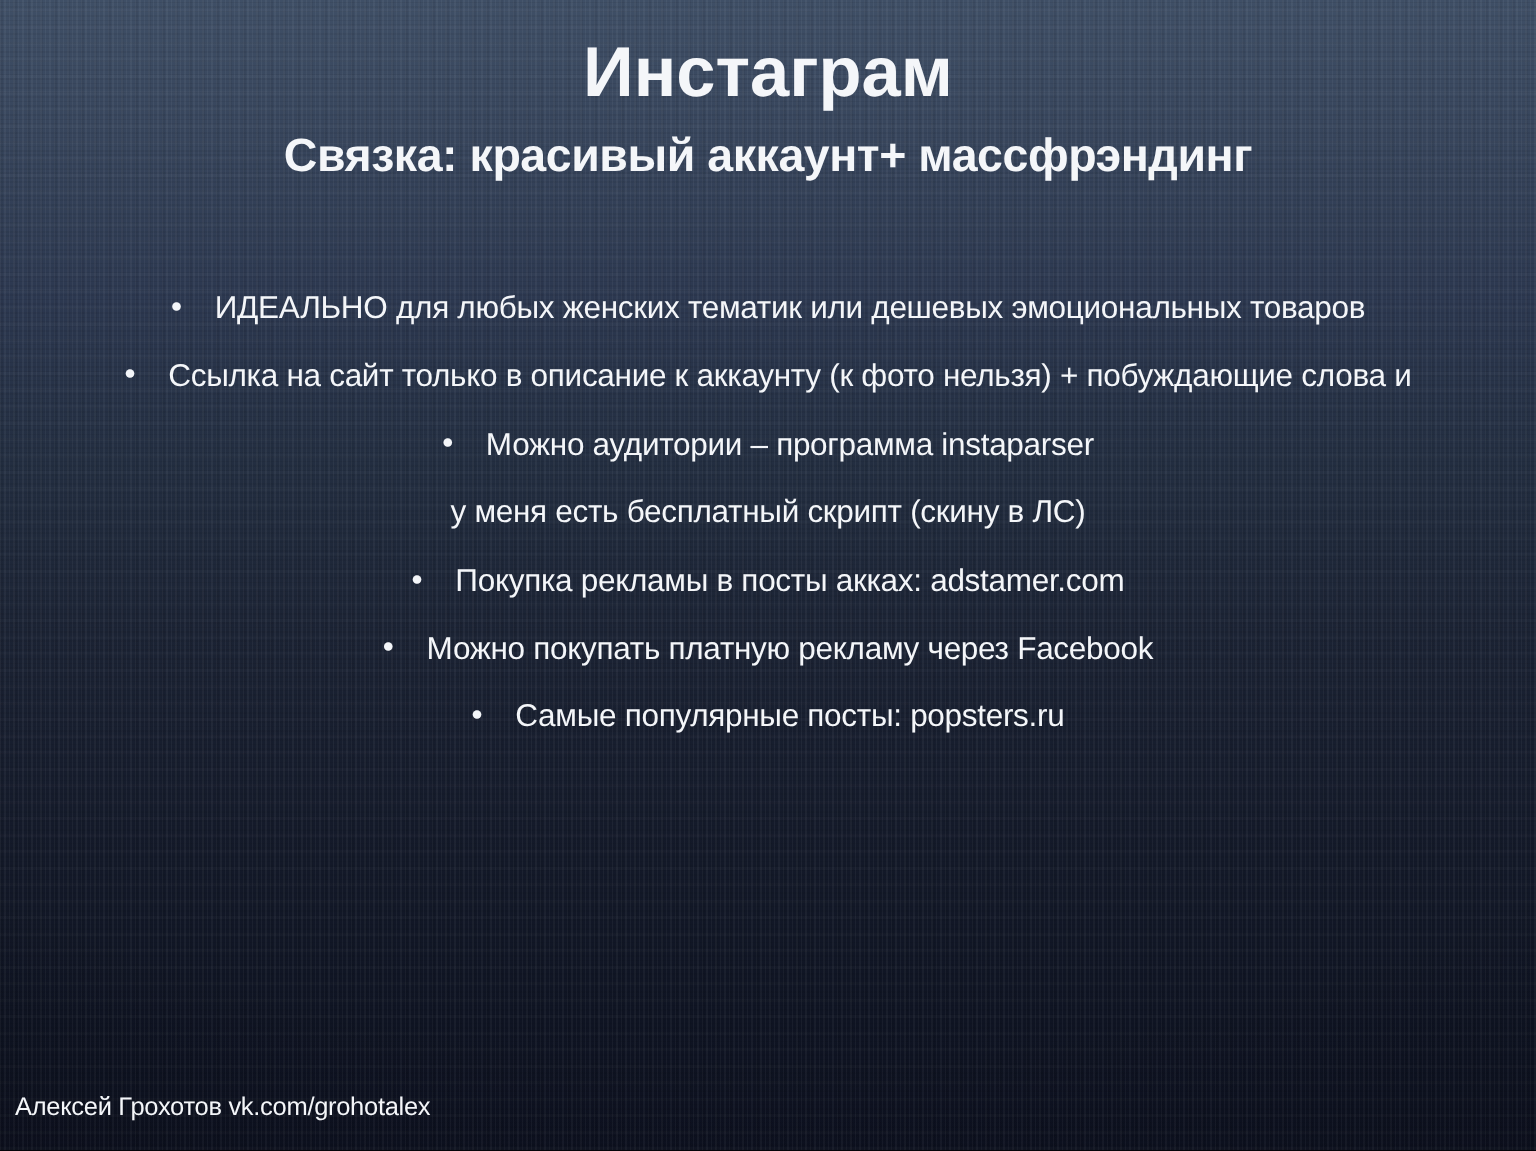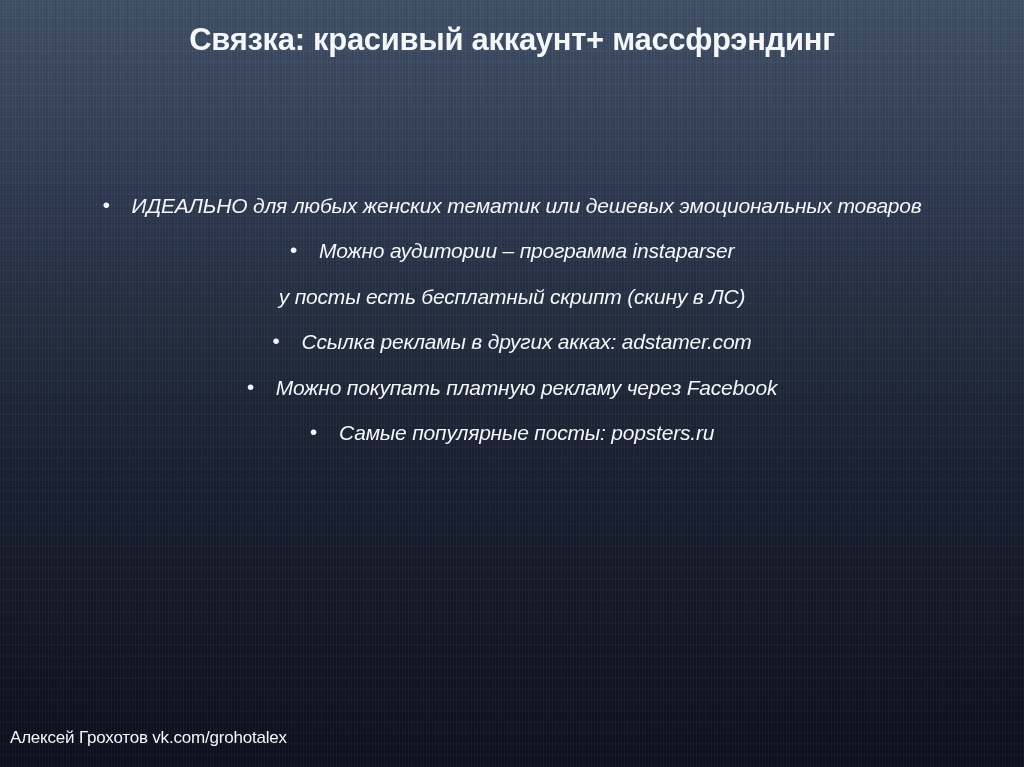--- a/index.html
+++ b/index.html
@@ -54,37 +54,36 @@
     z-index: 2;
   }
   .title {
     margin: 0;
     font-size: 47px;
     line-height: 52px;
     font-weight: 700;
     letter-spacing: 0px;
   }
   .subtitle {
-    margin: 0;
+    margin: 12px;
     font-size: 31px;
     line-height: 36px;
     font-weight: 700;
     letter-spacing: -0.3px;
   }
   .bullets {
     position: absolute;
     top: 183px;
     left: 0;
     width: 100%;
     z-index: 2;
     text-align: center;
     font-size: 21px;
     line-height: 45.4px;
     letter-spacing: -0.2px;
-    font-style: italic;
   }
   .line {
     white-space: nowrap;
   }
   .marker {
     display: inline-block;
     margin-right: 22px;
     transform: translateY(-1px);
   }
   .footer {
@@ -96,43 +95,45 @@
     line-height: 26px;
     letter-spacing: -0.2px;
   }
 </style>
 </head>
 <body>
 
 <div class="slide">
 
   <header class="slide-header">
+    <h1 class="title">Инстаграм</h1>
     <h2 class="subtitle">Связка: красивый аккаунт+ массфрэндинг</h2>
   </header>
 
   <div class="bullets">
 
     <div class="bullet">
       <div class="line"><span class="marker">•</span><span>ИДЕАЛЬНО для любых женских тематик или дешевых эмоциональных товаров</span></div>
     </div>
 
 
     <div class="bullet">
+      <div class="line"><span class="marker">•</span><span>Ссылка на сайт только в описание к аккаунту (к фото нельзя) + побуждающие слова и</span></div>
     </div>
 
     <div class="bullet">
       <div class="line"><span class="marker">•</span><span>Можно аудитории – программа instaparser</span></div>
     </div>
 
     <div class="bullet">
-      <div class="line"><span>у посты есть бесплатный скрипт (скину в ЛС)</span></div>
+      <div class="line"><span>у меня есть бесплатный скрипт (скину в ЛС)</span></div>
     </div>
 
     <div class="bullet">
-      <div class="line"><span class="marker">•</span><span>Ссылка рекламы в других акках: adstamer.com</span></div>
+      <div class="line"><span class="marker">•</span><span>Покупка рекламы в посты акках: adstamer.com</span></div>
     </div>
 
     <div class="bullet">
       <div class="line"><span class="marker">•</span><span>Можно покупать платную рекламу через Facebook</span></div>
     </div>
 
     <div class="bullet">
       <div class="line"><span class="marker">•</span><span>Самые популярные посты: popsters.ru</span></div>
     </div>
 

